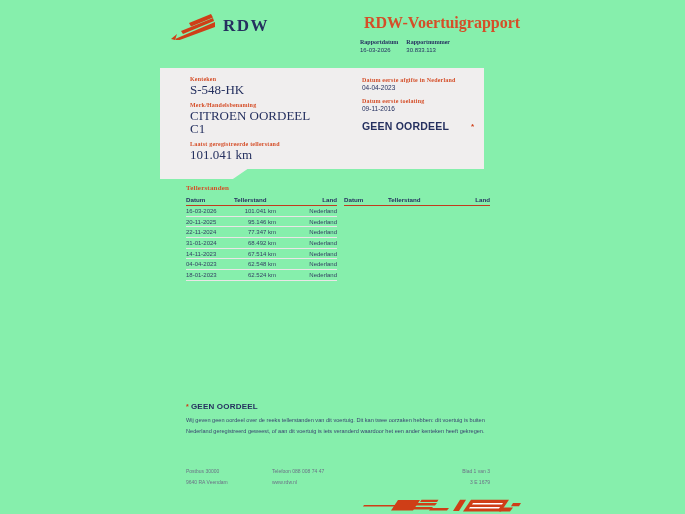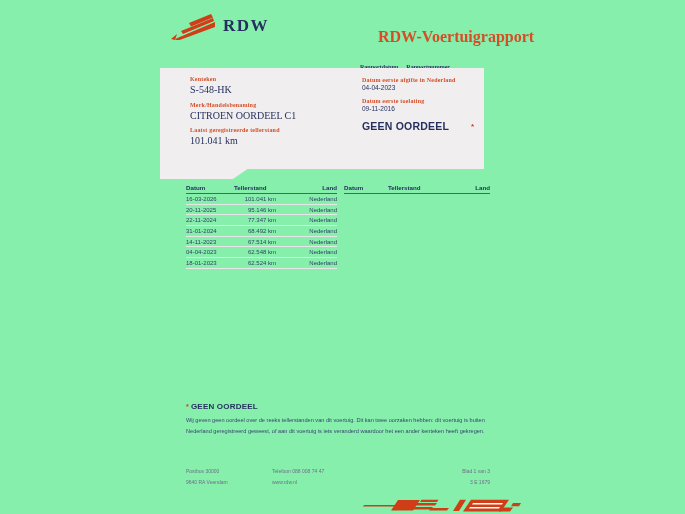--- a/index.html
+++ b/index.html
@@ -9,21 +9,21 @@
   }
   
   .logo{position:absolute;left:171px;top:12px;display:flex;align-items:center;}
   .logo svg{width:46px;height:28px;display:block;}
   .logo-text{
     font-family:"Liberation Serif",serif;font-size:17px;font-weight:700;
     letter-spacing:1.5px;color:var(--navy,#25305f);margin-left:6px;
   }
   .title-block{position:absolute;left:360px;top:10px;width:165px;}
   .report-title{
-    margin:18px;font-family:"Liberation Serif",serif;font-size:16px;font-weight:700;
+    margin:4px;font-family:"Liberation Serif",serif;font-size:16px;font-weight:700;
     color:var(--orange,#d54e28);white-space:nowrap;
   }
   .meta{display:flex;gap:8px;margin-top:7px;}
   .meta-label{
     font-family:"Liberation Serif",serif;font-weight:700;font-size:6px;
     color:var(--navy,#25305f);
   }
   .meta-value{font-size:6px;margin-top:2px;color:var(--navy,#25305f);}
   
   .summary-box{
@@ -31,21 +31,21 @@
     background:var(--gray-box,#f0eeee);
     clip-path:polygon(0 0,100% 0,100% 91%,27% 91%,22.5% 100%,0 100%);
   }
   .box-col-left{position:absolute;left:30px;top:8px;width:165px;}
   .box-col-right{position:absolute;left:202px;top:9px;width:112px;}
   .box-label{
     font-family:"Liberation Serif",serif;font-weight:700;font-size:6px;
     color:var(--orange,#d54e28);margin-bottom:1px;letter-spacing:.2px;
   }
   .box-value-big{
-    font-family:"Liberation Serif",serif;font-size:10px;line-height:13.5px;
+    font-family:"Liberation Serif",serif;font-size:13px;line-height:13.5px;
     color:var(--navy,#25305f);margin-bottom:5px;
   }
   .merk-value{width:130px;}
   .box-value-small{font-size:6.5px;color:var(--navy,#25305f);margin-bottom:7px;}
   .oordeel{
     font-size:10.5px;font-weight:800;letter-spacing:.2px;margin-top:8px;
     color:var(--navy,#25305f);white-space:nowrap;
   }
   .oordeel-star{
     position:absolute;left:311px;top:54px;font-size:8px;font-weight:700;
@@ -136,20 +136,21 @@
       <div class="box-label">Datum eerste afgifte in Nederland</div>
       <div class="box-value-small">04-04-2023</div>
       <div class="box-label">Datum eerste toelating</div>
       <div class="box-value-small">09-11-2016</div>
       <div class="oordeel">GEEN OORDEEL</div>
     </div>
     <div class="oordeel-star">*</div>
   </section>
 
   <section class="teller-section">
+    <h2 class="section-title">Tellerstanden</h2>
     <div class="tables">
 
       <div class="ttable">
         <div class="thead">
           <span class="c1">Datum</span>
           <span class="c2">Tellerstand</span>
           <span class="c3">Land</span>
         </div>
         <div class="trow">
           <span class="c1">16-03-2026</span>

